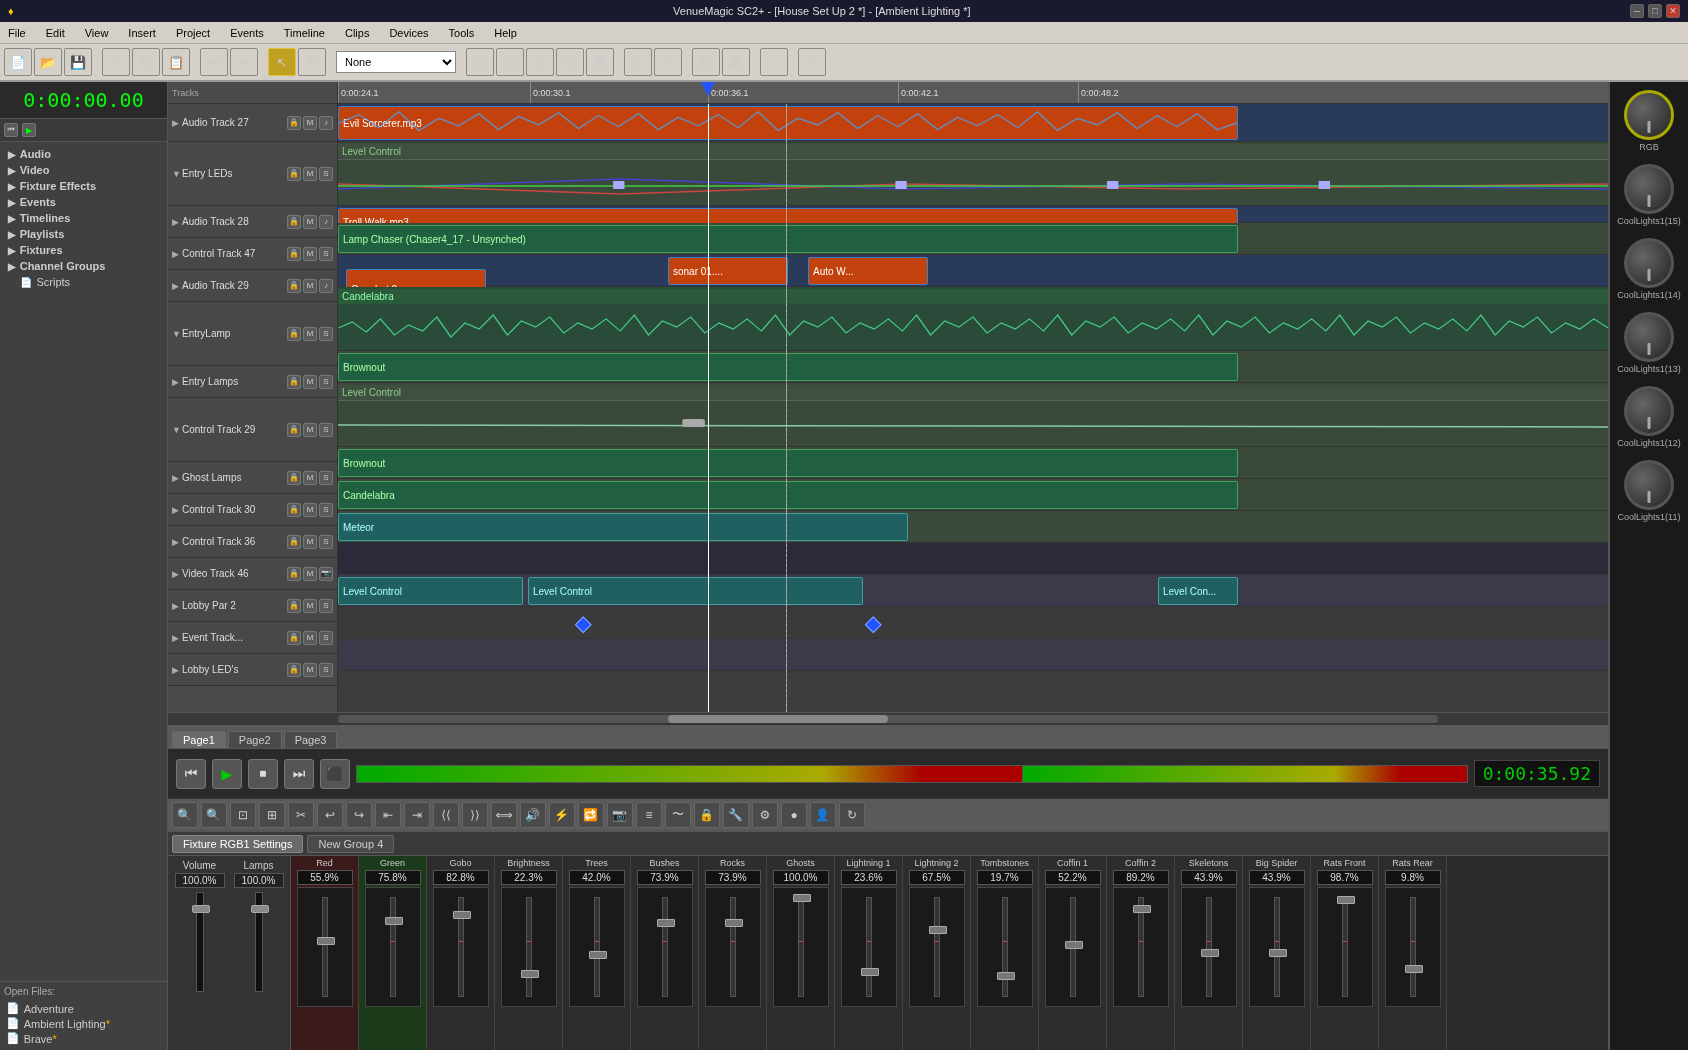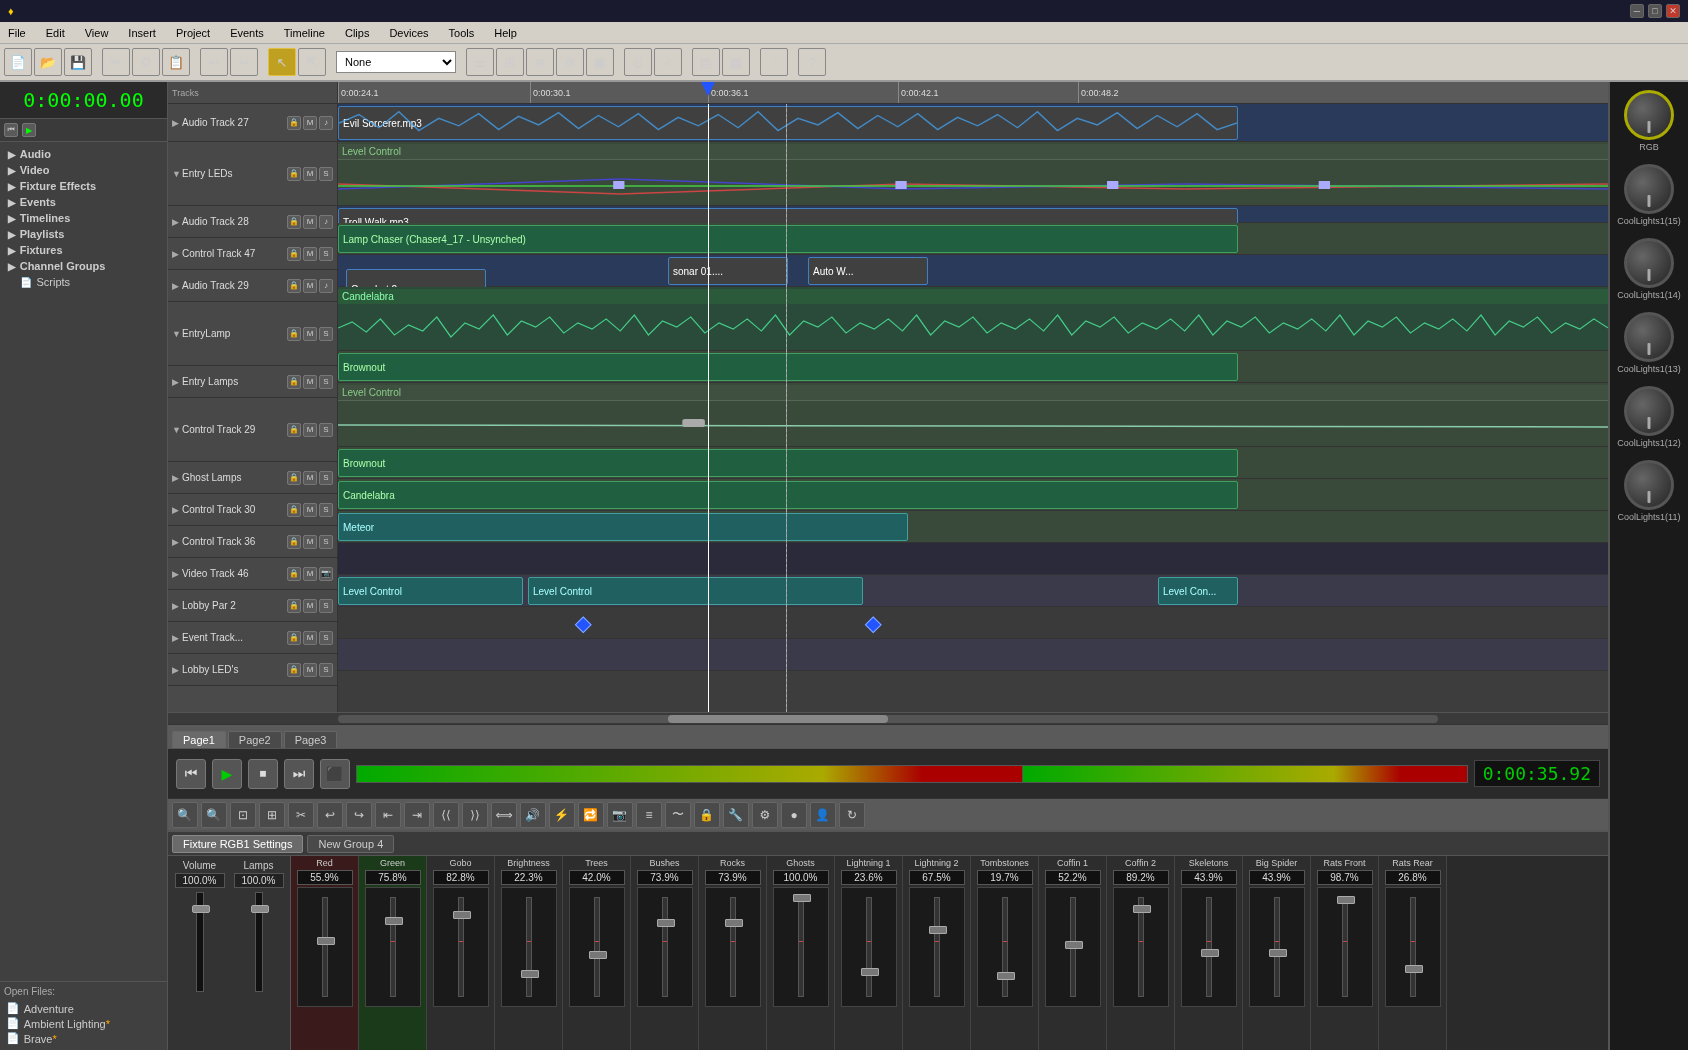--- a/index.html
+++ b/index.html
@@ -54,21 +54,21 @@
     .track-header-row { height: 32px; display: flex; align-items: center; border-bottom: 1px solid #333; padding: 0 4px; background: #484848; }
     .track-name { font-size: 10px; color: #ddd; flex: 1; white-space: nowrap; overflow: hidden; }
     .track-controls { display: flex; gap: 2px; margin-left: 4px; }
     .track-ctrl { width: 14px; height: 14px; background: #5a5a5a; border: 1px solid #777; border-radius: 2px; cursor: pointer; display: flex; align-items: center; justify-content: center; font-size: 8px; color: #ccc; }
     .track-expand { width: 10px; color: #aaa; cursor: pointer; font-size: 9px; }
 
     
     .content-row { height: 32px; border-bottom: 1px solid #333; position: relative; background: #4a5a4a; }
     .content-row.audio { background: #2a3a5a; }
     .clip { position: absolute; top: 2px; height: calc(100% - 4px); border-radius: 2px; display: flex; align-items: center; padding: 0 4px; font-size: 10px; overflow: hidden; white-space: nowrap; cursor: pointer; }
-    .clip.blue { background: #404040; color: white; border: 1px solid #4080c0; }
+    .clip.blue { background: #c2410c; color: white; border: 1px solid #4080c0; }
     .clip.green { background: #206040; color: #aaffaa; border: 1px solid #40a060; }
     .clip.teal { background: #206060; color: #aaffff; border: 1px solid #40a0a0; }
 
     
     #page-tabs { background: #5a5a5a; height: 24px; display: flex; align-items: flex-end; padding: 0 4px; border-top: 1px solid #333; }
     .page-tab { padding: 2px 10px; background: #4a4a4a; border: 1px solid #666; border-bottom: none; border-radius: 2px 2px 0 0; cursor: pointer; font-size: 11px; color: #ccc; margin-right: 2px; }
     .page-tab.active { background: #6a6a6a; color: white; }
 
     
     #transport { background: #2a2a2a; height: 50px; display: flex; align-items: center; padding: 0 8px; gap: 6px; border-top: 1px solid #555; }
@@ -128,20 +128,21 @@
     ::-webkit-scrollbar-track { background: #333; }
     ::-webkit-scrollbar-thumb { background: #666; border-radius: 4px; }
   </style>
 </head>
 <body>
 
 <div id="titlebar">
   <div style="display:flex;align-items:center;gap:6px;">
     <span style="color:#ffcc00;">♦</span>
   </div>
+  <div class="title">VenueMagic SC2+ - [House Set Up 2 *] - [Ambient Lighting *]</div>
   <div class="controls">
     <div class="ctrl-btn">─</div>
     <div class="ctrl-btn">□</div>
     <div class="ctrl-btn close">✕</div>
   </div>
 </div>
 
 <div id="menubar">
   <span>File</span>
   <span>Edit</span>
@@ -787,21 +788,21 @@
             <div class="ch-fader-container">
               <div class="ch-fader-track">
                 <div class="ch-fader-line" style="top:44%;"></div>
                 <div class="ch-fader-thumb" style="bottom: 94%;"></div>
               </div>
             </div>
           </div>
 
           <div class="channel-strip">
             <div class="ch-name">Rats Rear</div>
-            <div class="ch-value">26.8%</div>
+            <div class="ch-value">9.8%</div>
             <div class="ch-fader-container">
               <div class="ch-fader-track">
                 <div class="ch-fader-line" style="top:44%;"></div>
                 <div class="ch-fader-thumb" style="bottom: 23%;"></div>
               </div>
             </div>
           </div>
 
         </div>
       </div>

